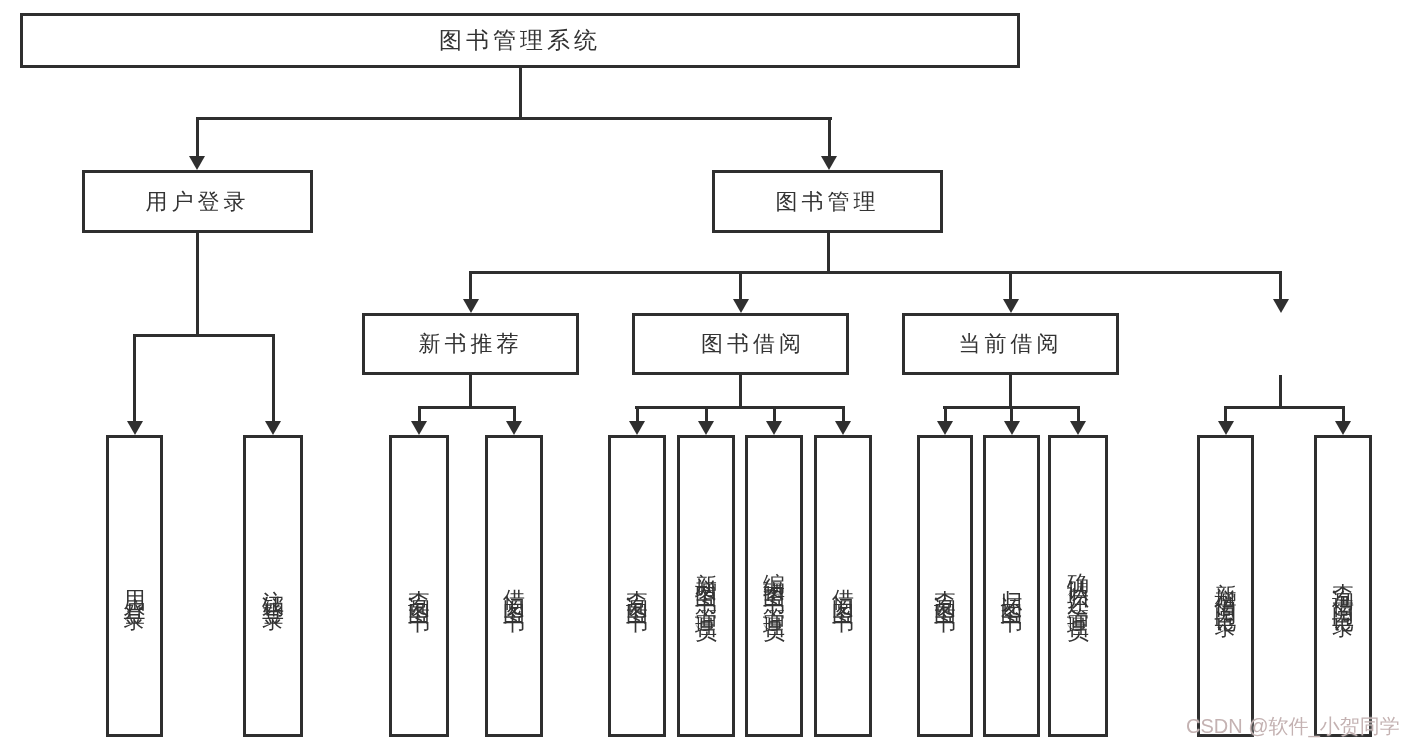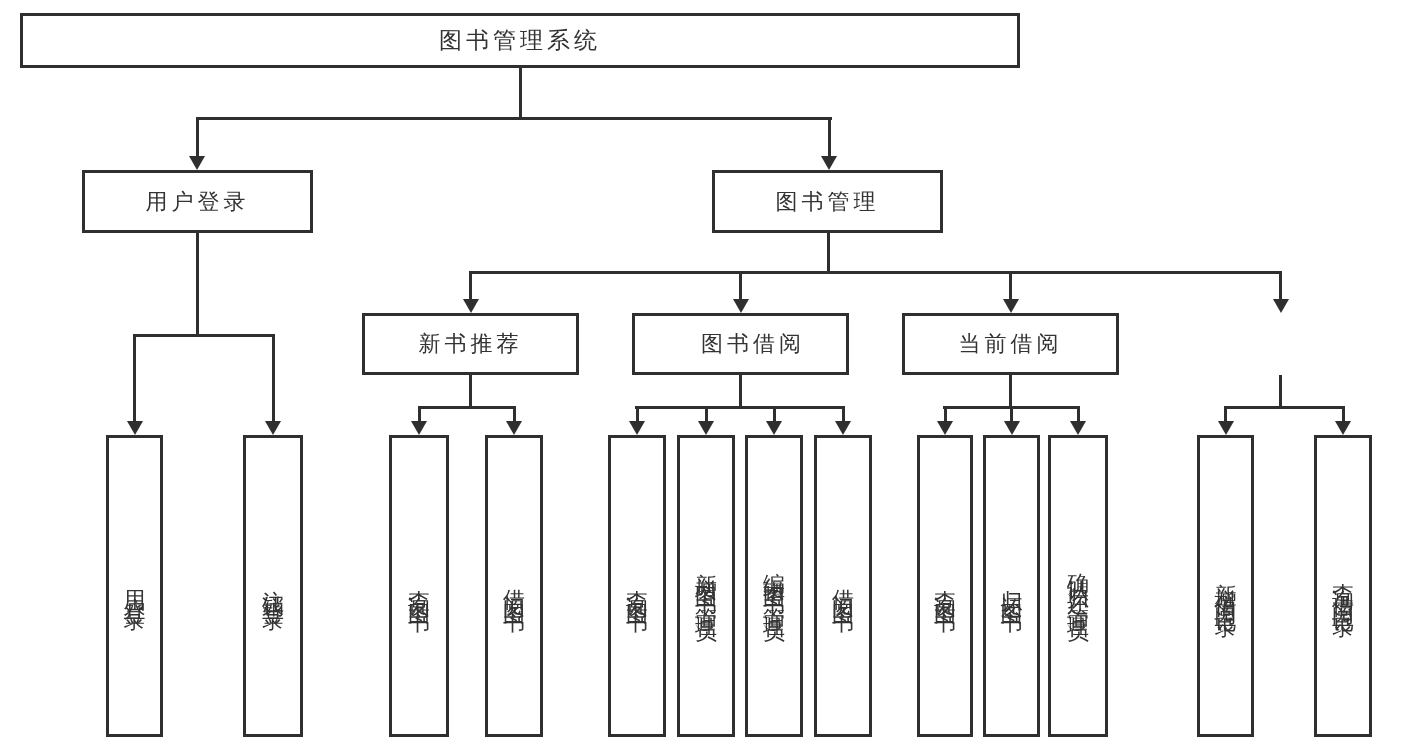--- a/index.html
+++ b/index.html
@@ -128,13 +128,14 @@
   <div class="box v" style="left:745px;top:435px;width:58px;height:302px;">编辑图书（管理员）</div>
   <div class="box v" style="left:814px;top:435px;width:58px;height:302px;">借阅图书</div>
 
   <div class="box v" style="left:917px;top:435px;width:56px;height:302px;">查询图书</div>
   <div class="box v" style="left:983px;top:435px;width:57px;height:302px;">归还图书</div>
   <div class="box v" style="left:1048px;top:435px;width:60px;height:302px;">确认归还（管理员）</div>
 
   <div class="box v" style="left:1197px;top:435px;width:57px;height:302px;">新增借阅记录</div>
   <div class="box v" style="left:1314px;top:435px;width:58px;height:302px;">查询借阅记录</div>
 
+  <div class="watermark">CSDN @软件_小贺同学</div>
 </div>
 
 </body></html>

